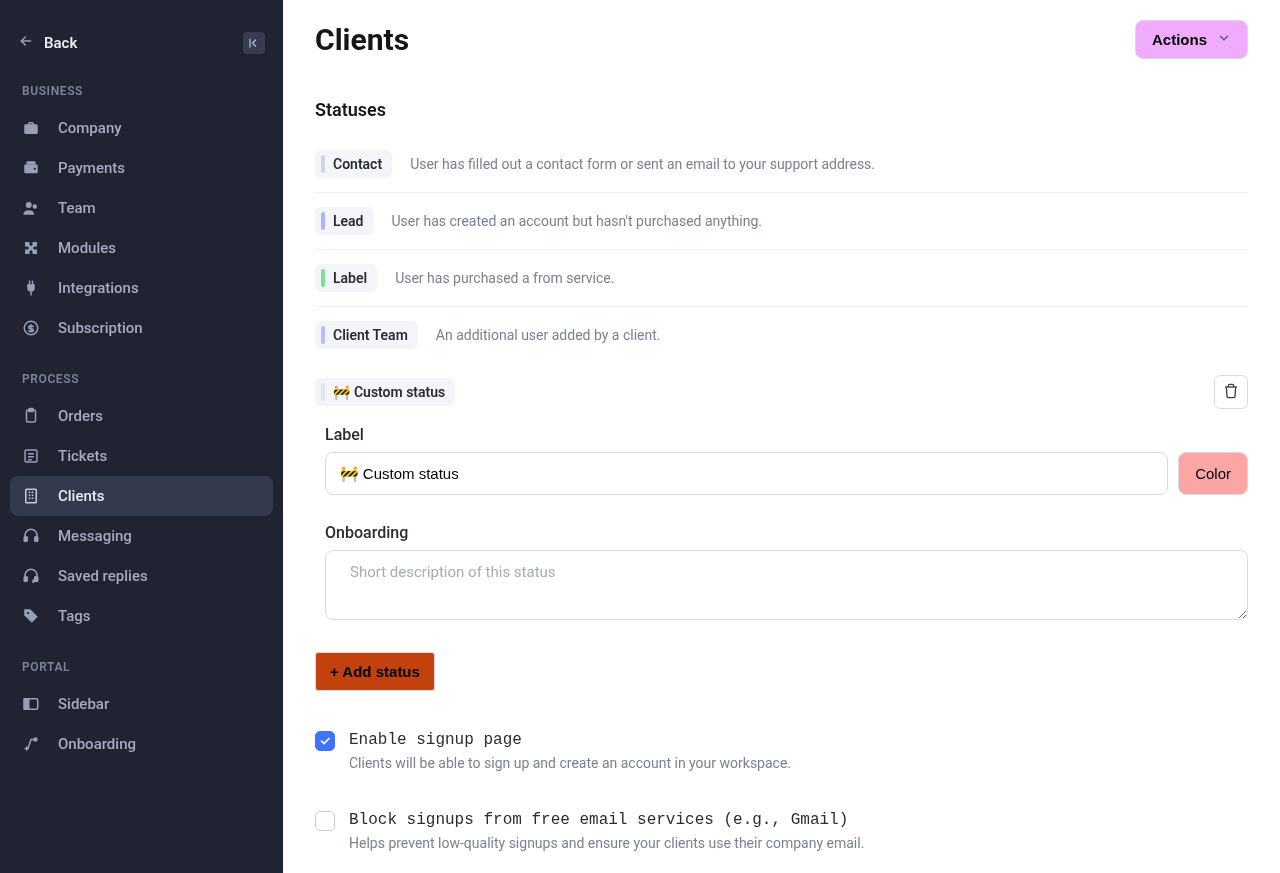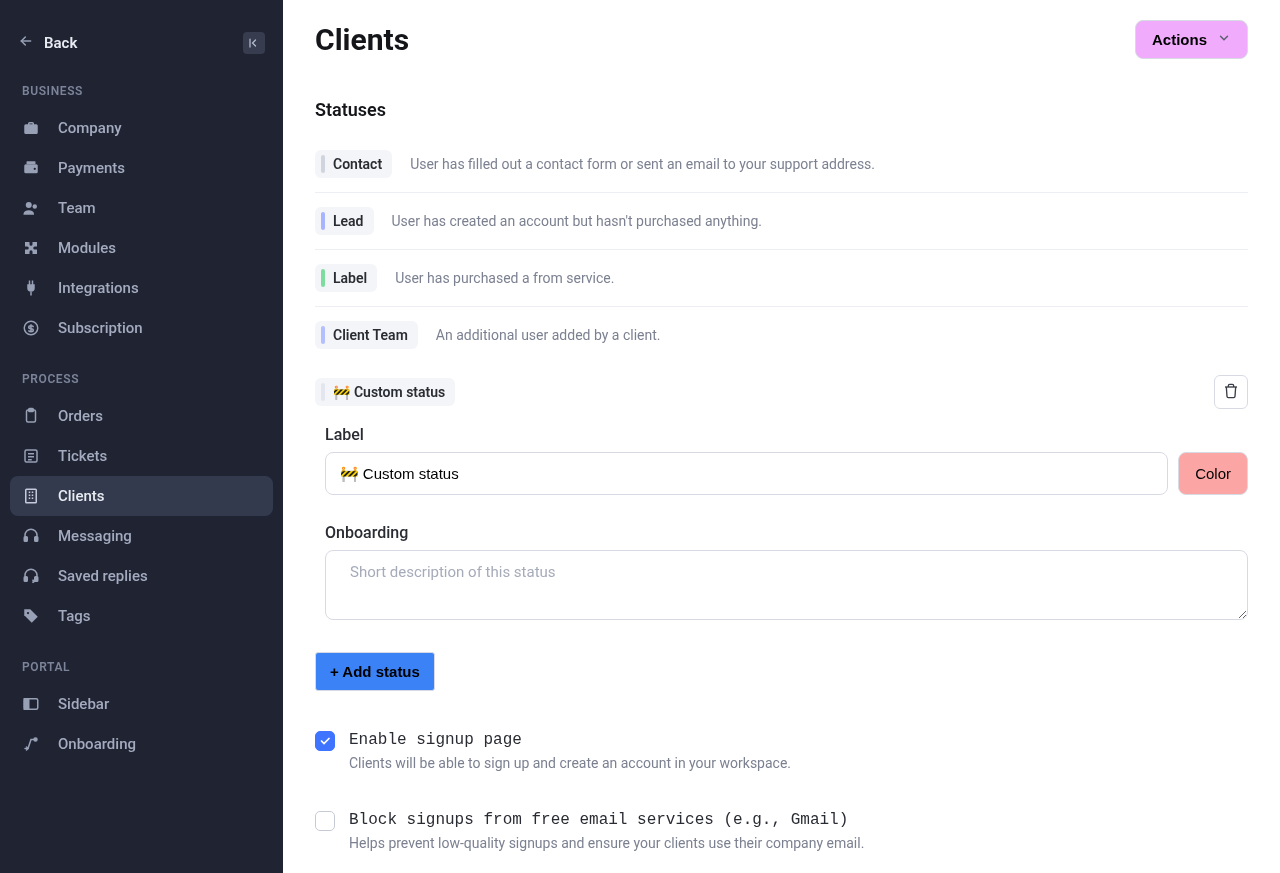--- a/index.html
+++ b/index.html
@@ -171,21 +171,21 @@
     border-radius: 8px;
     padding: 12px 24px;
     font-size: 15px;
     resize: vertical;
     height: 70px;
     font-family: inherit;
   }
   .add-status-btn {
     margin-top: 28px;
     border: 1px solid #d7dae2;
-    background: #3b82f6;
+    background: #c2410c;
     border-radius: 3px;
     padding: 10px 14px;
     font-size: 15px;
     font-weight: 600;
     cursor: pointer;
   }
   .checkbox-block {
     display: flex;
     gap: 14px;
     margin-top: 40px;

